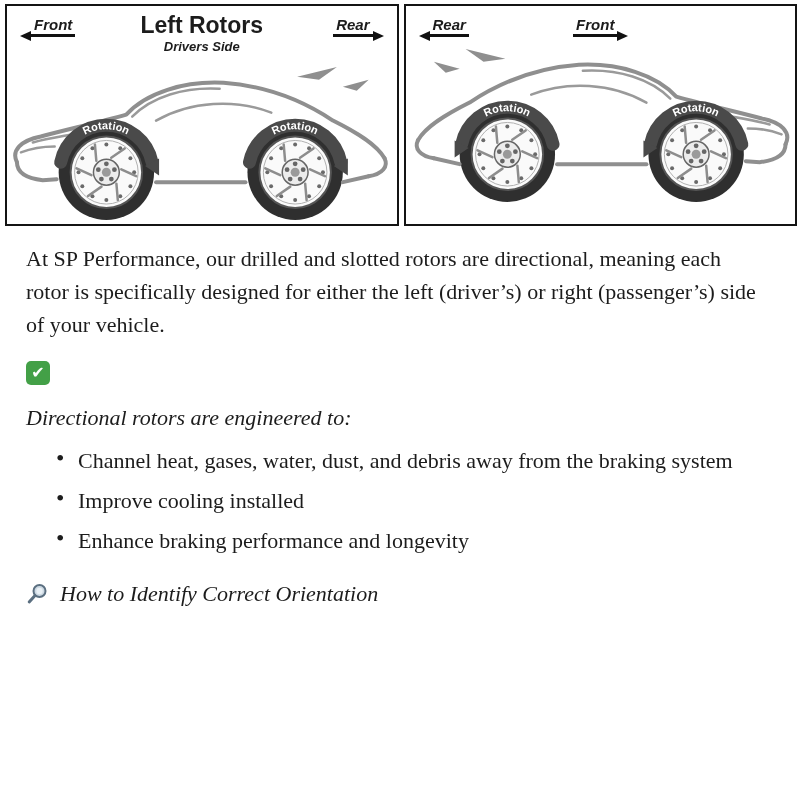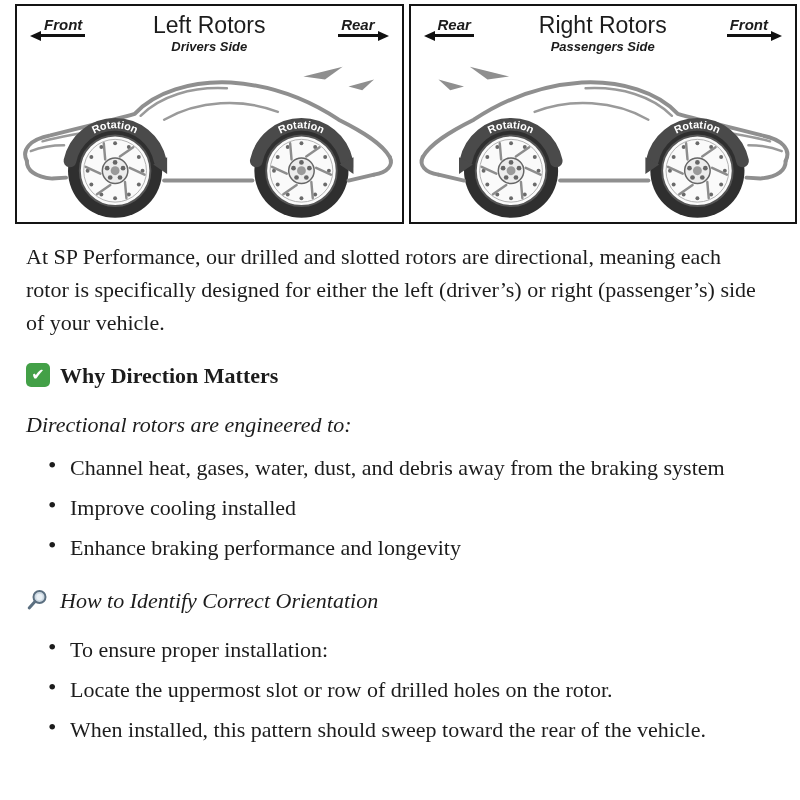--- a/index.html
+++ b/index.html
@@ -1,21 +1,21 @@
 <!DOCTYPE html>
 <html><head>
 <meta charset="utf-8">
 <style>
   * { margin:0; padding:0; box-sizing:border-box; }
   html,body { background:#ffffff; width:800px; }
   body { font-family:"Liberation Serif", serif; color:#1c1c1c; }
 
   
   .diagram-wrap {
-    display:flex; gap:5px; padding:4px 3px 2px 15px;
+    display:flex; gap:5px; padding:4px 3px 2px 5px;
   }
   .panel {
     flex:1; border:2px solid #141414; background:#fff;
     overflow:hidden;
   }
   .panel-header {
     display:grid; grid-template-columns:1fr auto 1fr;
     align-items:start; padding:7px 14px 0 14px;
     font-family:"Liberation Sans", sans-serif;
   }
@@ -31,21 +31,21 @@
     content:""; position:absolute; left:-11px; bottom:-7px;
     border-top:5px solid transparent; border-bottom:5px solid transparent;
     border-right:11px solid #111;
   }
   .dir-label.arr-right::after {
     content:""; position:absolute; right:-11px; bottom:-7px;
     border-top:5px solid transparent; border-bottom:5px solid transparent;
     border-left:11px solid #111;
   }
   .panel-title-block { text-align:center; }
-  .panel-title { font-weight:normal; font-size:23px; line-height:1.05; }
+  .panel-title { font-weight:bold; font-size:23px; line-height:1.05; }
   .panel-subtitle { font-weight:bold; font-style:italic; font-size:13px;margin-top:24px; }
   .car-svg { display:block; width:100%; height:auto; }
 
   
   .body-line { fill:none; stroke:#8f8f8f; stroke-width:4; stroke-linecap:round; }
   .body-line.thin { stroke-width:2.5; stroke:#9a9a9a; }
   .flick { fill:#8f8f8f; }
   .tire { fill:#2f2f2f; }
   .rotor-disc { fill:#fafafa; stroke:#555; stroke-width:2; }
   .rotor-ring { fill:none; stroke:#b0b0b0; stroke-width:1; }
@@ -67,21 +67,21 @@
   .sec-heading.regular { font-weight:normal;font-style:italic; }
   .check-badge {
     display:inline-flex; align-items:center; justify-content:center;
     width:24px; height:24px; border-radius:5px; background:#43a047;
     color:#fff; font-size:16px; font-family:"DejaVu Sans", sans-serif;
     flex:0 0 auto;
   }
   .mag-icon { flex:0 0 auto; display:inline-block; }
   .lead { margin:14px 0 10px 0;font-style:italic; }
   ul.bullets { list-style:none; padding-left:40px; margin:8px 0 6px 0; }
-  ul.bullets li { position:relative; margin:7px 4px; max-width:700px; }
+  ul.bullets li { position:relative; margin:7px 12px; max-width:700px; }
   ul.bullets li::before {
     content:"•"; position:absolute; left:-22px; top:-1px;
     font-size:24px; line-height:1.3;
   }
 </style>
 </head>
 <body>
 
 <div class="diagram-wrap">
 
@@ -165,24 +165,20 @@
       <g transform="translate(290,118)">
         <use href="#rotor-full"></use>
         <use href="#ah-shape" transform="translate(46,-10) rotate(62)"></use>
       </g>
     </svg>
   </div>
 
   <div class="panel">
     <div class="panel-header">
       <span class="dir-label arr-left dir-left">Rear</span>
-      <span class="panel-title-block">
-        <span class="panel-title" style="display:block">Right Rotors</span>
-        <span class="panel-subtitle">Passengers Side</span>
-      </span>
       <span class="dir-label arr-right dir-right">Front</span>
     </div>
 
     <svg class="car-svg" viewBox="0 0 392 170">
       <use href="#car-body" transform="translate(392,0) scale(-1,1)"></use>
       <g transform="translate(102,118)">
         <use href="#rotor-full"></use>
         <use href="#ah-shape" transform="translate(-46,-10) rotate(118)"></use>
       </g>
       <g transform="translate(292,118)">
@@ -192,39 +188,33 @@
     </svg>
   </div>
 </div>
 
 <div class="article">
 
   <p class="intro">At SP Performance, our drilled and slotted rotors are directional, meaning each rotor is specifically designed for either the left (driver’s) or right (passenger’s) side of your vehicle.</p>
 
   <div class="sec-heading">
     <span class="check-badge">✔</span>
-    <span>Why Direction Matters</span>
   </div>
 
   <p class="lead">Directional rotors are engineered to:</p>
 
   <ul class="bullets">
     <li>Channel heat, gases, water, dust, and debris away from the braking system</li>
     <li>Improve cooling installed</li>
     <li>Enhance braking performance and longevity</li>
   </ul>
 
   <div class="sec-heading regular">
     <svg class="mag-icon" width="24" height="24" viewBox="0 0 24 24">
       <circle cx="13.5" cy="9" r="6" fill="#cdd9e3" stroke="#5b6f80" stroke-width="2"></circle>
       <circle cx="13.5" cy="9" r="3.2" fill="#e9f0f5" stroke="none"></circle>
       <line x1="8.8" y1="13.7" x2="3.2" y2="20" stroke="#5b6f80" stroke-width="3" stroke-linecap="round"></line>
     </svg>
     <span>How to Identify Correct Orientation</span>
   </div>
 
-  <ul class="bullets">
-    <li>To ensure proper installation:</li>
-    <li>Locate the uppermost slot or row of drilled holes on the rotor.</li>
-    <li>When installed, this pattern should sweep toward the rear of the vehicle.</li>
-  </ul>
 
 </div>
 
 </body></html>

